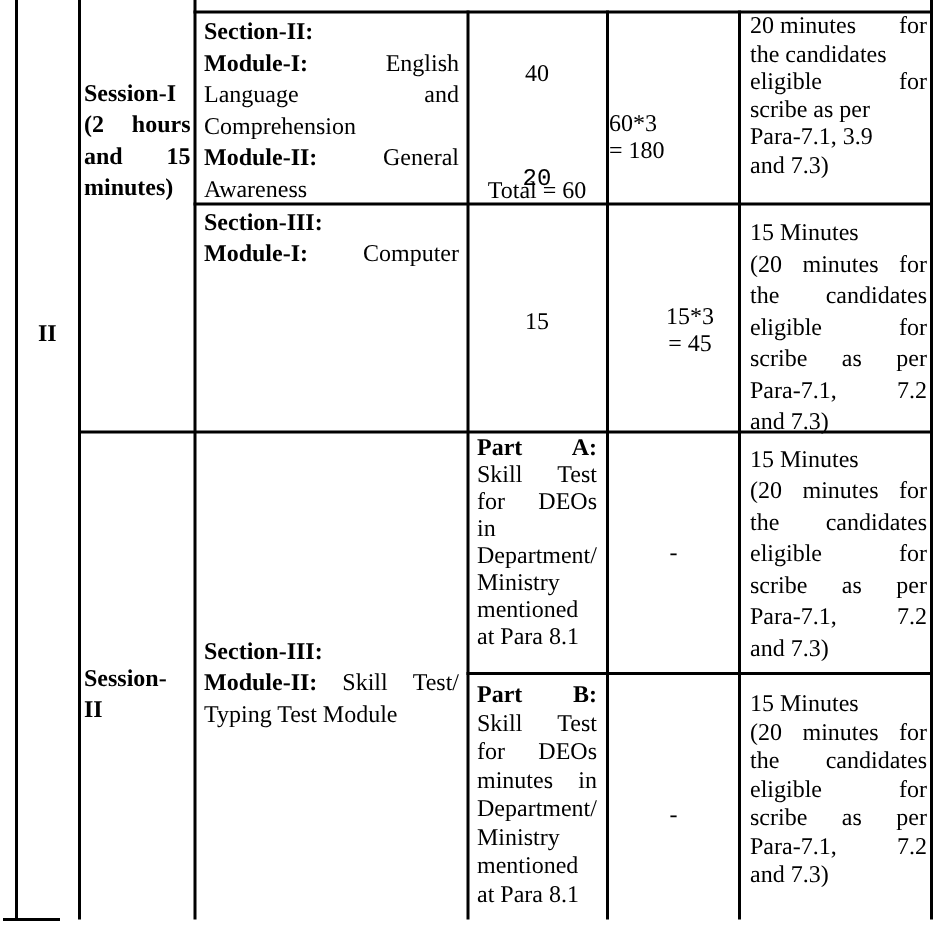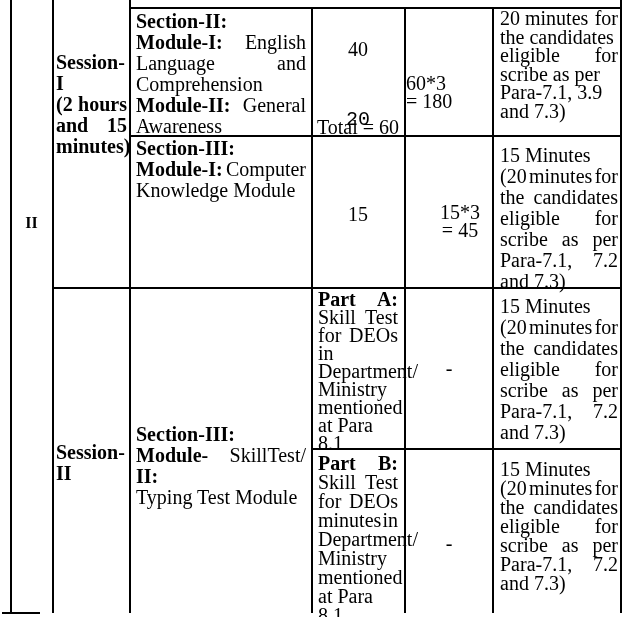--- a/index.html
+++ b/index.html
@@ -20,21 +20,21 @@
   #v4{left:311px;top:7px;height:606px;}
   #v5{left:404px;top:7px;height:606px;}
   #v6{left:492px;top:7px;height:606px;}
   #v7{left:620px;top:0;height:613px;}
   #h1{top:7px;left:129px;width:493px;}
   #h2{top:135px;left:129px;width:493px;}
   #h3{top:287px;left:52px;width:570px;}
   #h4{top:448px;left:311px;width:311px;}
   #h5{top:612px;left:2px;width:38px;}
   
-  .cell{position:absolute;font-size:20px;line-height:21px;}
+  .cell{position:absolute;font-size:16px;line-height:21px;}
   .tl{display:block;}
   .tl.just{display:flex;justify-content:space-between;}
   .b{font-weight:bold;}
   #c-tier{left:11px;top:212px;width:41px;text-align:center;font-weight:bold;font-size:16px;}
   #c-s1{left:56px;top:52px;width:71px;font-weight:bold;}
   #c-s2{left:56px;top:442px;width:71px;font-weight:bold;}
   #c-sec2{left:136px;top:11px;width:170px;}
   #c-sec3m1{left:136px;top:138px;width:170px;}
   #c-sec3m2{left:136px;top:424px;width:170px;}
   #c-q1{left:312px;top:39px;width:92px;text-align:center;}
@@ -105,21 +105,20 @@
         <span>General</span>
       </div>
       <div class="tl"><span>Awareness</span></div>
     </div>
   <div class="cell" id="c-sec3m1">
       <div class="tl"><span class="b">Section-III:</span></div>
       <div class="tl just">
         <span class="b">Module-I:</span>
         <span>Computer</span>
       </div>
-      <div class="tl"><span>Knowledge Module</span></div>
     </div>
   <div class="cell" id="c-sec3m2">
       <div class="tl"><span class="b">Section-III:</span></div>
       <div class="tl just">
         <span class="b">Module-II:</span>
         <span>Skill</span>
         <span>Test/</span>
       </div>
       <div class="tl"><span>Typing Test Module</span></div>
     </div>

